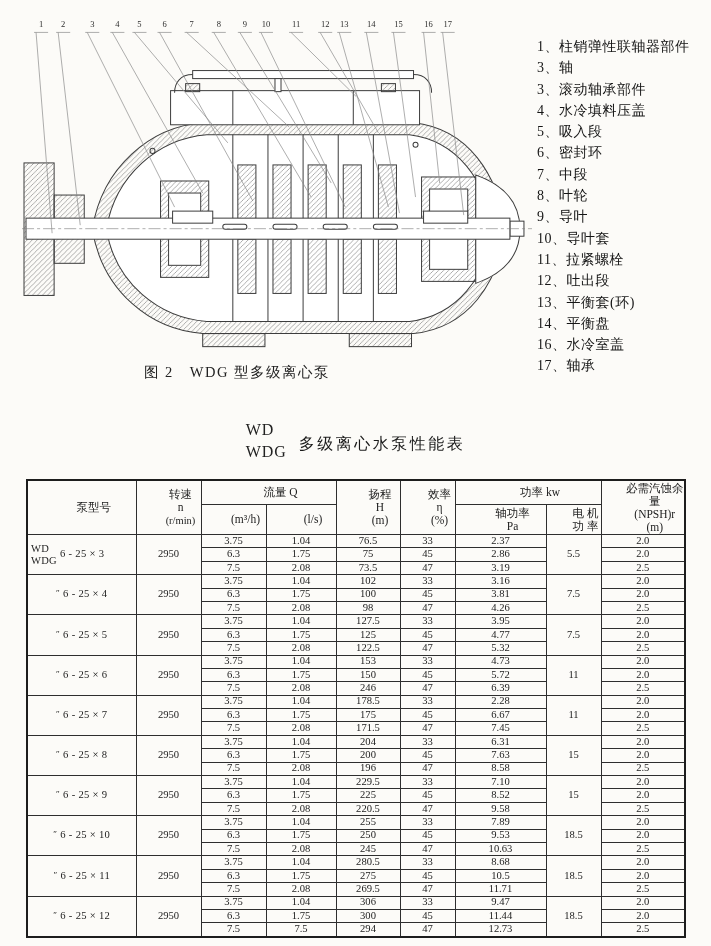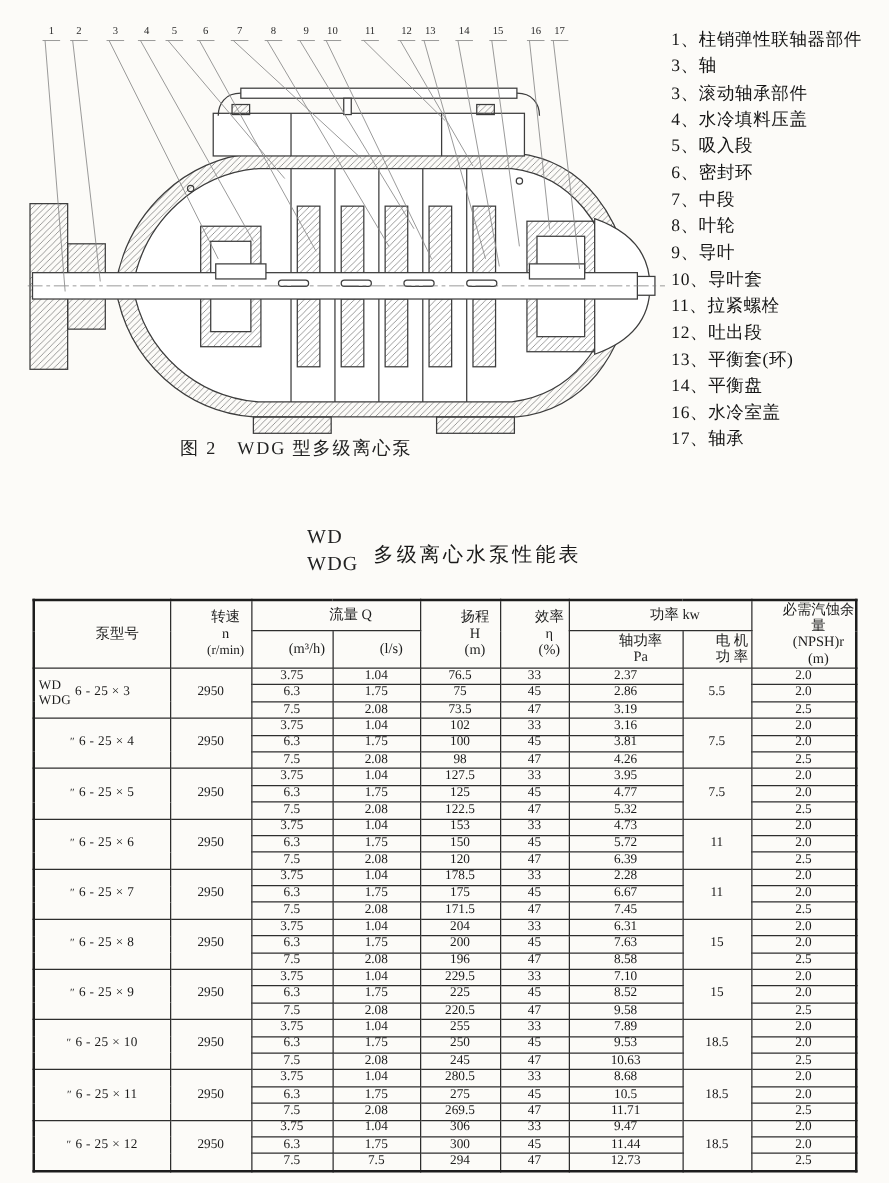--- a/index.html
+++ b/index.html
@@ -5,25 +5,25 @@
   html,body { margin:0; padding:0; }
   body {
     width:711px; height:946px; position:relative; overflow:hidden;
     background:#fcfbf8; color:#1c1c1c;
     font-family:"Liberation Serif", serif;
   }
   
   .diagram-wrap { position:absolute; left:22px; top:14px; width:514px; height:338px; }
   .diagram-wrap svg { width:100%; height:100%; display:block; }
   .figure-caption {
-    position:absolute; left:22px; top:349px; width:430px;
+    position:absolute; left:22px; top:363px; width:430px;
     text-align:center; font-size:14.5px; letter-spacing:1.5px; color:#222;
   }
   .parts-list {
-    position:absolute; left:537px; top:22px; width:172px;
+    position:absolute; left:537px; top:36px; width:172px;
     font-size:14px; color:#151515;
   }
   .parts-list .part-item { height:21.3px; line-height:21.3px; white-space:nowrap; letter-spacing:0.5px; }
   
   .title-block {
     position:absolute; left:0; top:419px; width:711px;
     display:flex; justify-content:center; align-items:center; gap:12px;
   }
   .wd-stack { font-size:16px; line-height:22px; letter-spacing:1px; color:#222; }
   .main-title {
@@ -366,21 +366,21 @@
         <td>6.3</td>
         <td>1.75</td>
         <td>150</td>
         <td>45</td>
         <td>5.72</td>
         <td>2.0</td>
       </tr>
       <tr>
         <td>7.5</td>
         <td>2.08</td>
-        <td>120</td>
+        <td>246</td>
         <td>47</td>
         <td>6.39</td>
         <td>2.5</td>
       </tr>
       <tr class="group-start">
         <td class="pump-model-cell" rowspan="3"><span class="ditto">″</span> 6 - 25 × 7</td>
         <td class="speed-cell" rowspan="3">2950</td>
         <td>3.75</td>
         <td>1.04</td>
         <td>178.5</td>

